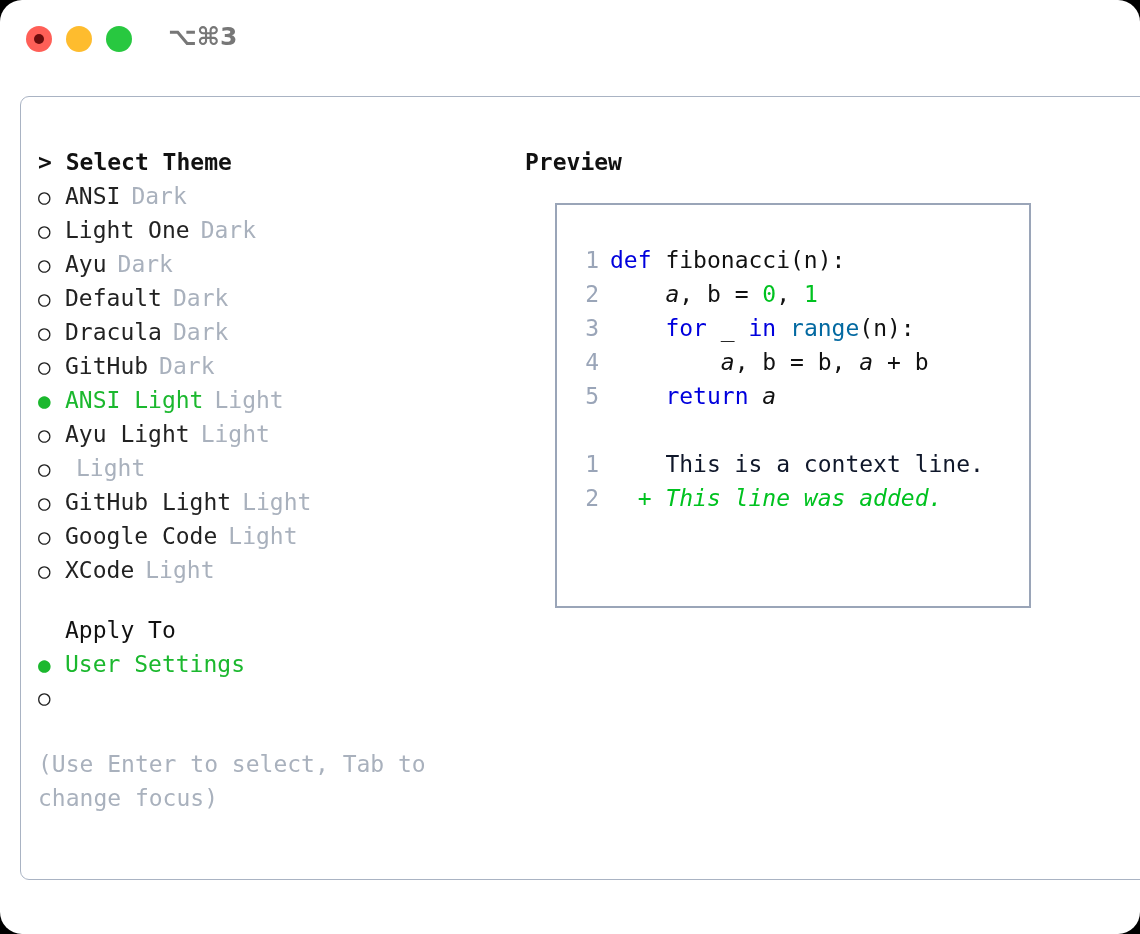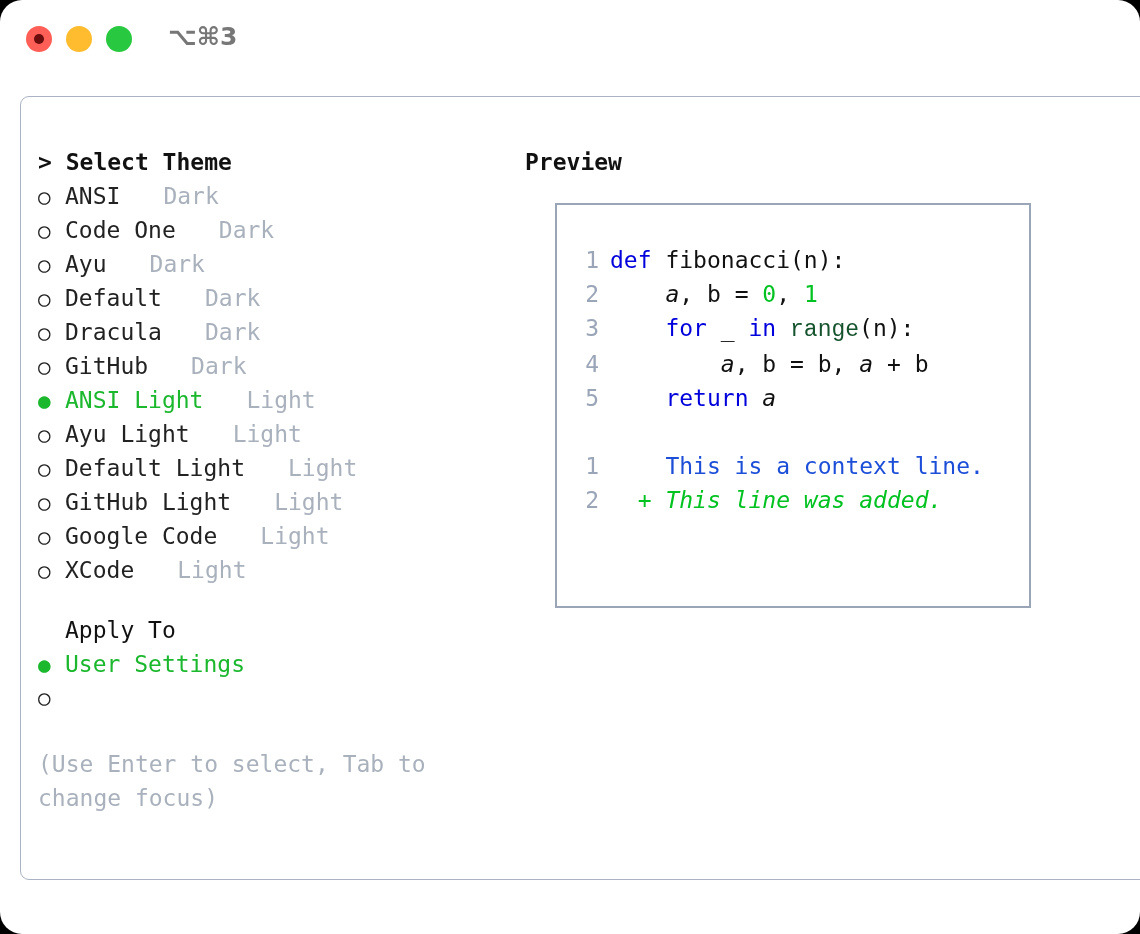--- a/index.html
+++ b/index.html
@@ -122,21 +122,20 @@
     flex: 0 0 27px;
     color: #222222;
     font-size: 21px;
   }
   .bullet.selected { color: #1bb82e; }
   .row-label { color: #222222; }
   .row.selected .row-label { color: #1bb82e; }
   .row-tag {
     color: #a9b1bd;
     padding-left: 11px;
-    margin-left: 32px;
   }
   .row.selected .row-tag { color: #a9b1bd; }
 
   #apply-to-block { margin-top: 26px; }
   #apply-to-title {
     font-size: 23px;
     color: #111111;
     line-height: 34px;
     padding-left: 27px;
     white-space: pre;
@@ -173,27 +172,27 @@
   }
   .lineno {
     color: #9aa5b8;
     display: inline-block;
     width: 28px;
     text-align: right;
   }
   .code-text { padding-left: 11px; }
 
   .tok-kw   { color: #0000dd; }
-  .tok-fn   { color: #14532d; font-family: Liberation Mono, monospace; }
+  .tok-fn   { color: #0369a1; }
   .tok-num  { color: #00c220; }
   .tok-plain{ color: #111111; }
   .tok-ital { color: #111111; font-style: italic; }
 
   .diff-gap { height: 34px; }
-  .diff-ctx { color: #1d4ed8; }
+  .diff-ctx { color: #0f172a; }
   .diff-del { color: #c40000; }
   .diff-add { color: #00c220; font-style: italic; }
 </style>
 </head>
 <body>
 
 <div id="app-window">
 
   <div id="titlebar">
     <div class="traffic-lights">
@@ -203,28 +202,28 @@
     </div>
     <div id="shortcut-label">⌥⌘3</div>
   </div>
 
   <div id="main-panel">
 
     <div id="theme-column">
       <div class="section-title" id="theme-header">&gt; Select Theme</div>
       <div id="theme-list">
           <div class="row"><span class="bullet">○</span><span class="row-label">ANSI</span><span class="row-tag">Dark</span></div>
-          <div class="row"><span class="bullet">○</span><span class="row-label">Code One</span><span class="row-tag">Dark</span></div>
+          <div class="row"><span class="bullet">○</span><span class="row-label">Light One</span><span class="row-tag">Dark</span></div>
           <div class="row"><span class="bullet">○</span><span class="row-label">Ayu</span><span class="row-tag">Dark</span></div>
           <div class="row"><span class="bullet">○</span><span class="row-label">Default</span><span class="row-tag">Dark</span></div>
           <div class="row"><span class="bullet">○</span><span class="row-label">Dracula</span><span class="row-tag">Dark</span></div>
           <div class="row"><span class="bullet">○</span><span class="row-label">GitHub</span><span class="row-tag">Dark</span></div>
           <div class="row selected"><span class="bullet selected">●</span><span class="row-label">ANSI Light</span><span class="row-tag">Light</span></div>
           <div class="row"><span class="bullet">○</span><span class="row-label">Ayu Light</span><span class="row-tag">Light</span></div>
-          <div class="row"><span class="bullet">○</span><span class="row-label">Default Light</span><span class="row-tag">Light</span></div>
+          <div class="row"><span class="bullet">○</span><span class="row-tag">Light</span></div>
           <div class="row"><span class="bullet">○</span><span class="row-label">GitHub Light</span><span class="row-tag">Light</span></div>
           <div class="row"><span class="bullet">○</span><span class="row-label">Google Code</span><span class="row-tag">Light</span></div>
           <div class="row"><span class="bullet">○</span><span class="row-label">XCode</span><span class="row-tag">Light</span></div>
         </div>
 
       <div id="apply-to-block">
         <div id="apply-to-title">Apply To</div>
         <div id="apply-to-list">
             <div class="row selected"><span class="bullet selected">●</span><span class="row-label">User Settings</span></div>
             <div class="row"><span class="bullet">○</span></div>

